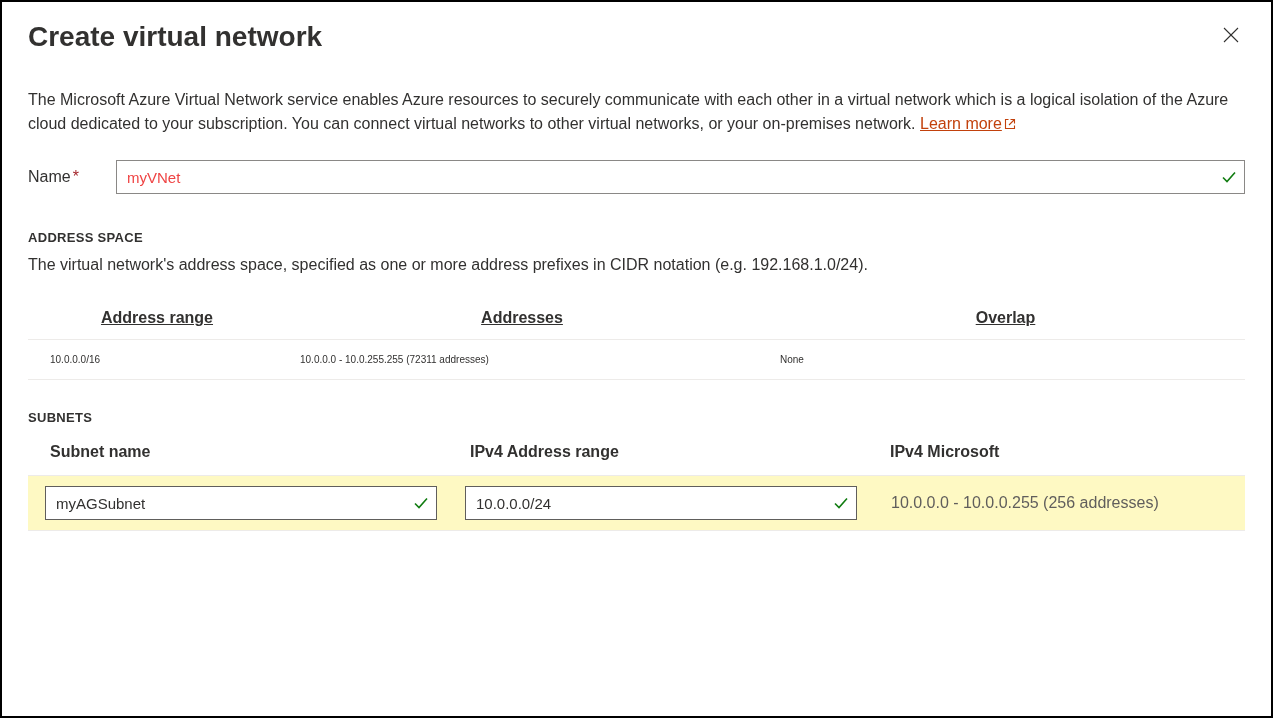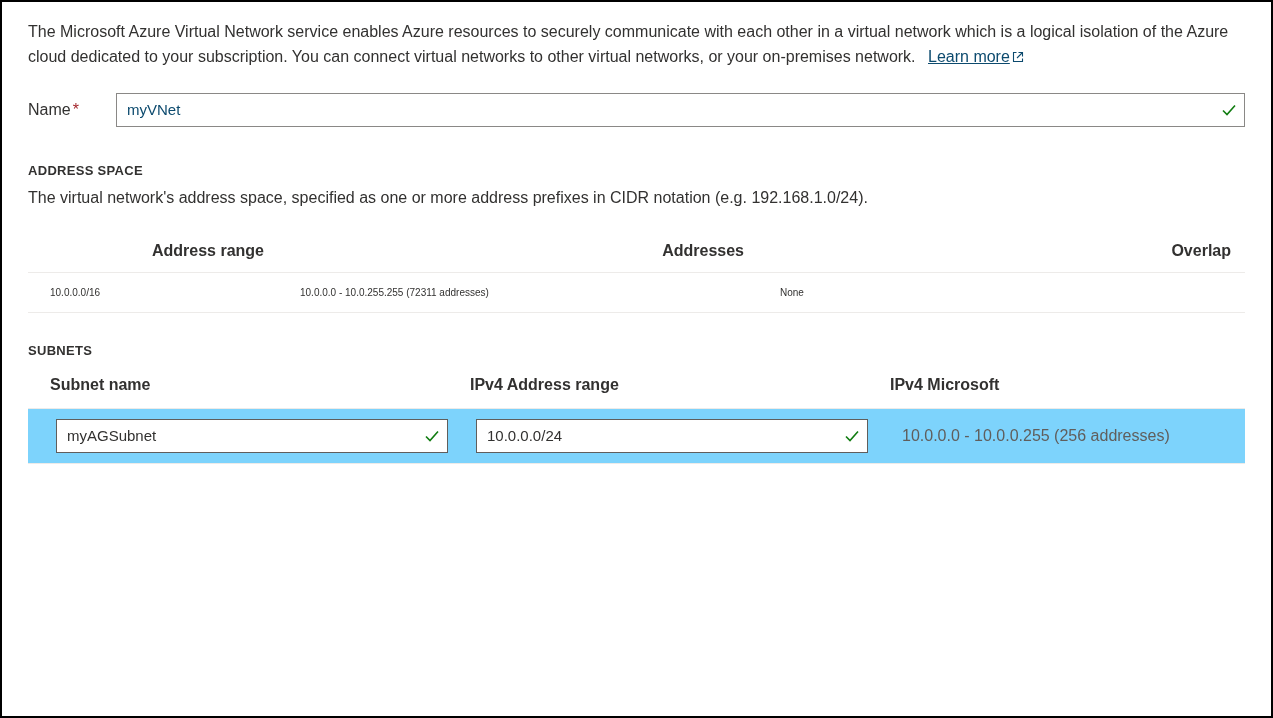--- a/index.html
+++ b/index.html
@@ -40,25 +40,24 @@
     color: #323130;
     margin-top: 2px;
   }
   .close-btn svg { width: 16px; height: 16px; }
   .intro {
     font-size: 16px;
     line-height: 1.55;
     margin: 0 0 22px 0;
   }
   .link {
-    color: #0c4a6e;
+    color: #c2410c;
     text-decoration: underline;
     cursor: pointer;
     white-space: nowrap;
-    margin-left: 8px;
   }
   .ext-icon {
     display: inline-block;
     vertical-align: -1px;
     margin-left: 2px;
   }
   .ext-icon svg { width: 12px; height: 12px; }
   .field-row {
     display: flex;
     align-items: center;
@@ -74,21 +73,21 @@
     flex: 1;
     position: relative;
   }
   .text-input {
     width: 100%;
     height: 34px;
     border: 1px solid #605e5c;
     padding: 4px 34px 4px 10px;
     font-size: 15px;
     font-family: inherit;
-    color: #0c4a6e;
+    color: #ef4444;
     outline: none;
   }
   .text-input.valid { border-color: #8a8886; }
   .valid-check {
     position: absolute;
     right: 8px;
     top: 50%;
     transform: translateY(-50%);
     color: #107c10;
   }
@@ -103,25 +102,26 @@
     font-size: 16px;
     line-height: 1.5;
     margin: 0 0 22px 0;
   }
   table.addr-table {
     width: 100%;
     border-collapse: collapse;
     margin-bottom: 30px;
   }
   table.addr-table th {
-    text-align: right;
+    text-align: center;
     font-weight: 600;
     font-size: 16px;
     padding: 10px 14px 12px 22px;
     border-bottom: 1px solid #edebe9;
+    text-decoration: underline;
   }
   table.addr-table td {
     font-size: 10px;
     padding: 14px 14px 14px 22px;
     border-bottom: 1px solid #edebe9;
   }
   .addr-col1 { width: 250px; }
   .addr-col2 { width: 480px; }
   .subnet-table-wrap {
     margin-top: 8px;
@@ -130,22 +130,22 @@
     display: flex;
     align-items: center;
     gap: 16px;
   }
   .subnet-header-row {
     padding: 10px 14px 14px 22px;
     font-weight: 600;
     font-size: 16px;
   }
   .subnet-data-row {
-    padding: 10px 12px 10px 28px;
-    background: #7dd3fc;
+    padding: 10px 12px 10px 17px;
+    background: #fef9c3;
     border-top: 1px solid #edebe9;
     border-bottom: 1px solid #edebe9;
     justify-content: flex-end;
   }
   .sub-col1 { flex: 0 0 404px; padding-right: 12px; }
   .sub-col2 { flex: 0 0 404px; padding-right: 12px; }
   .sub-col3 { flex: 1; }
   .subnet-header-row .sub-col1 { padding-left: 0; }
   .cell-input-wrap { position: relative; }
   .cell-input {
@@ -163,20 +163,31 @@
     font-size: 16px;
     color: #605e5c;
     padding-left: 6px;
   }
 </style>
 </head>
 <body>
 
 <div class="panel">
 
+  <div class="header-row">
+    <h1 class="title">Create virtual network</h1>
+    <div class="close-btn">
+      <span>
+        <svg viewBox="0 0 16 16" stroke="currentColor" stroke-width="1.1" fill="none">
+          <line x1="1" y1="1" x2="15" y2="15"></line>
+          <line x1="15" y1="1" x2="1" y2="15"></line>
+        </svg>
+      </span>
+    </div>
+  </div>
 
   <p class="intro">
     <span>The Microsoft Azure Virtual Network service enables Azure resources to securely communicate with each other in a virtual network which is a logical isolation of the Azure cloud dedicated to your subscription. You can connect virtual networks to other virtual networks, or your on-premises network.  </span><a class="link"><span>Learn more</span><span class="ext-icon"><svg viewBox="0 0 12 12" fill="none" stroke="currentColor" stroke-width="1.1">
             <path d="M4.5 1.5 H1.5 V10.5 H10.5 V7.5"></path>
             <path d="M6.5 1.5 H10.5 V5.5"></path>
             <line x1="10.5" y1="1.5" x2="5" y2="7"></line>
           </svg></span></a>
   </p>
 
   <div class="field-row">

